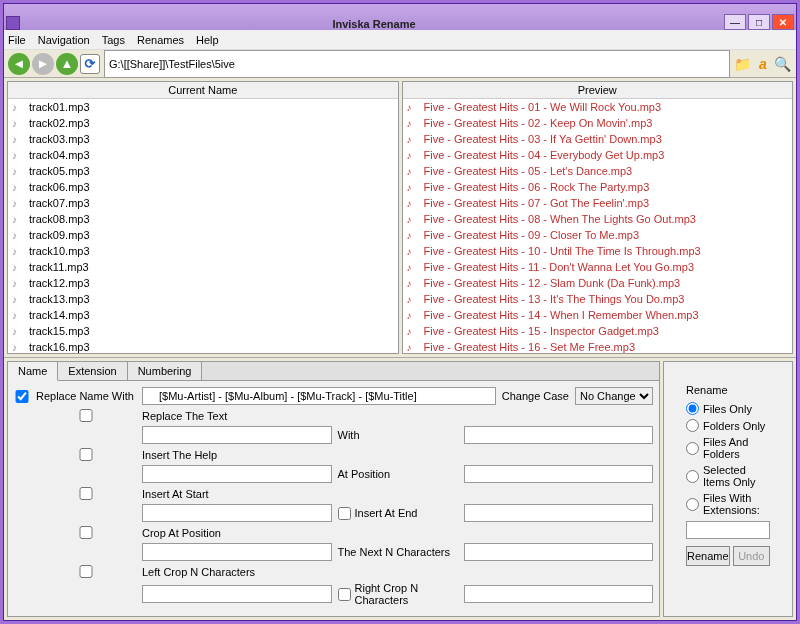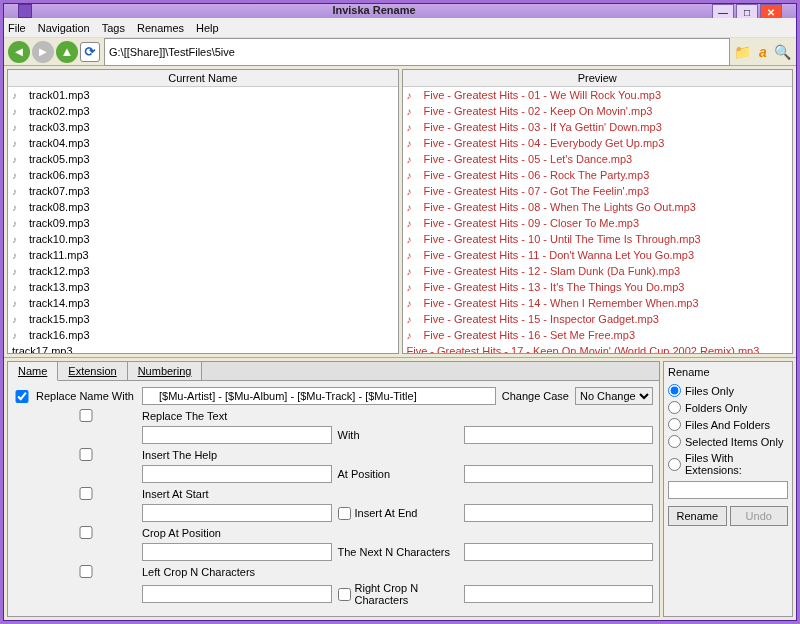--- a/index.html
+++ b/index.html
@@ -1,18 +1,18 @@
 <!DOCTYPE html>
 <html><head>
 <meta charset="utf-8">
 <style>
 * { box-sizing: border-box; margin: 0; padding: 0; font-family: Tahoma, sans-serif; font-size: 11px; }
 body { background: #a070d8; padding: 3px; width: 800px; height: 624px; overflow: hidden; }
 .window { background: #f0f0f0; width: 100%; height: 100%; display: flex; flex-direction: column; border: 1px solid #5020a0; }
-.titlebar { background: linear-gradient(#c8a8e8,#b090d8); height: 14px; display: flex; align-items: flex-start; padding: 0 14px; }
+.titlebar { background: linear-gradient(#c8a8e8,#b090d8); height: 26px; display: flex; align-items: flex-end; padding: 0 2px; }
 .titlebar .ticon { width: 14px; height: 14px; background: #8050c0; margin-right: 4px; border: 1px solid #603090; }
 .titlebar .title { flex: 1; text-align: center; font-weight: bold; color: #222; }
 .winbtns { display: flex; gap: 2px; }
 .winbtn { width: 22px; height: 16px; background: #e8d8f8; border: 1px solid #8060b0; display: flex; align-items: center; justify-content: center; font-size: 10px; cursor: pointer; }
 .winbtn.close { background: #ff5030; color: #fff; font-weight: bold; }
 .menubar { background: #f0f0f0; height: 20px; display: flex; align-items: center; padding: 0 4px; border-bottom: 1px solid #ddd; }
 .menubar span { margin-right: 12px; cursor: pointer; }
 .toolbar { height: 28px; display: flex; align-items: center; padding: 2px 4px; gap: 2px; background: #ece9d8; border-bottom: 1px solid #aaa; }
 .tbtn { width: 22px; height: 22px; display: flex; align-items: center; justify-content: center; border-radius: 11px; font-size: 13px; color: #fff; font-weight: bold; cursor: pointer; }
 .tbtn.back { background: #5aaa3a; }
@@ -23,30 +23,30 @@
 .ticon2 { width: 18px; height: 18px; display: flex; align-items: center; justify-content: center; font-size: 14px; cursor: pointer; }
 .panes { flex: 1; display: flex; gap: 3px; padding: 3px; background: #ece9d8; min-height: 0; }
 .pane { flex: 1; display: flex; flex-direction: column; background: #fff; border: 1px solid #999; }
 .pane-header { background: #f0f0f0; border-bottom: 1px solid #ccc; text-align: center; padding: 2px; font-size: 11px; }
 .pane-body { flex: 1; overflow: auto; }
 .file-row { display: flex; align-items: center; padding: 1px 4px; font-size: 11px; line-height: 14px; }
 .file-row .ficon { width: 14px; height: 12px; margin-right: 3px; font-size: 10px; color: #888; }
 .file-row.preview span { color: #c03030; }
 .bottom { display: flex; gap: 3px; padding: 3px; background: #ece9d8; border-top: 1px solid #aaa; }
 .settings { flex: 1; border: 1px solid #999; background: #f0f0f0; }
-.tabs { display: flex; background: #e0e0e0; border-bottom: 1px solid #999; text-decoration: underline; }
+.tabs { display: flex; background: #e0e0e0; border-bottom: 1px solid #999; }
 .tab { padding: 3px 10px; border-right: 1px solid #999; background: #e8e8e8; cursor: pointer; }
 .tab.active { background: #f0f0f0; border-bottom: 1px solid #f0f0f0; margin-bottom: -1px; }
 .form { padding: 6px; display: grid; grid-template-columns: 16px 100px 1fr auto; gap: 4px 6px; align-items: center; }
 .form input[type=text] { height: 18px; border: 1px solid #999; padding: 0 16px; font-size: 11px; width: 100%; }
 .form select { height: 18px; border: 1px solid #999; font-size: 11px; }
 .form .wide { grid-column: 3 / 5; display: flex; gap: 6px; align-items: center; }
 .form .wide input[type=text] { flex: 1; }
 .form .wide .lbl2 { width: 120px; display: flex; align-items: center; gap: 4px; }
-.rename-box { width: 130px; border: 1px solid #999; background: #f0f0f0; padding: 4px; display: flex; flex-direction: column; }
+.rename-box { width: 130px; border: 1px solid #999; background: #f0f0f0; padding: 22px; display: flex; flex-direction: column; }
 .rename-box .title { font-size: 11px; margin-bottom: 4px; }
 .rename-box label { display: flex; align-items: center; gap: 4px; margin: 2px 0; font-size: 11px; }
 .rename-box input[type=text] { height: 18px; border: 1px solid #999; margin: 3px 0; }
 .rename-btns { display: flex; gap: 3px; margin-top: 4px; }
 .rename-btns button { flex: 1; height: 20px; font-size: 11px; border: 1px solid #888; background: #e8e8e8; cursor: pointer; }
 .rename-btns button:disabled { color: #999; }
 </style>
 </head>
 <body>
 

